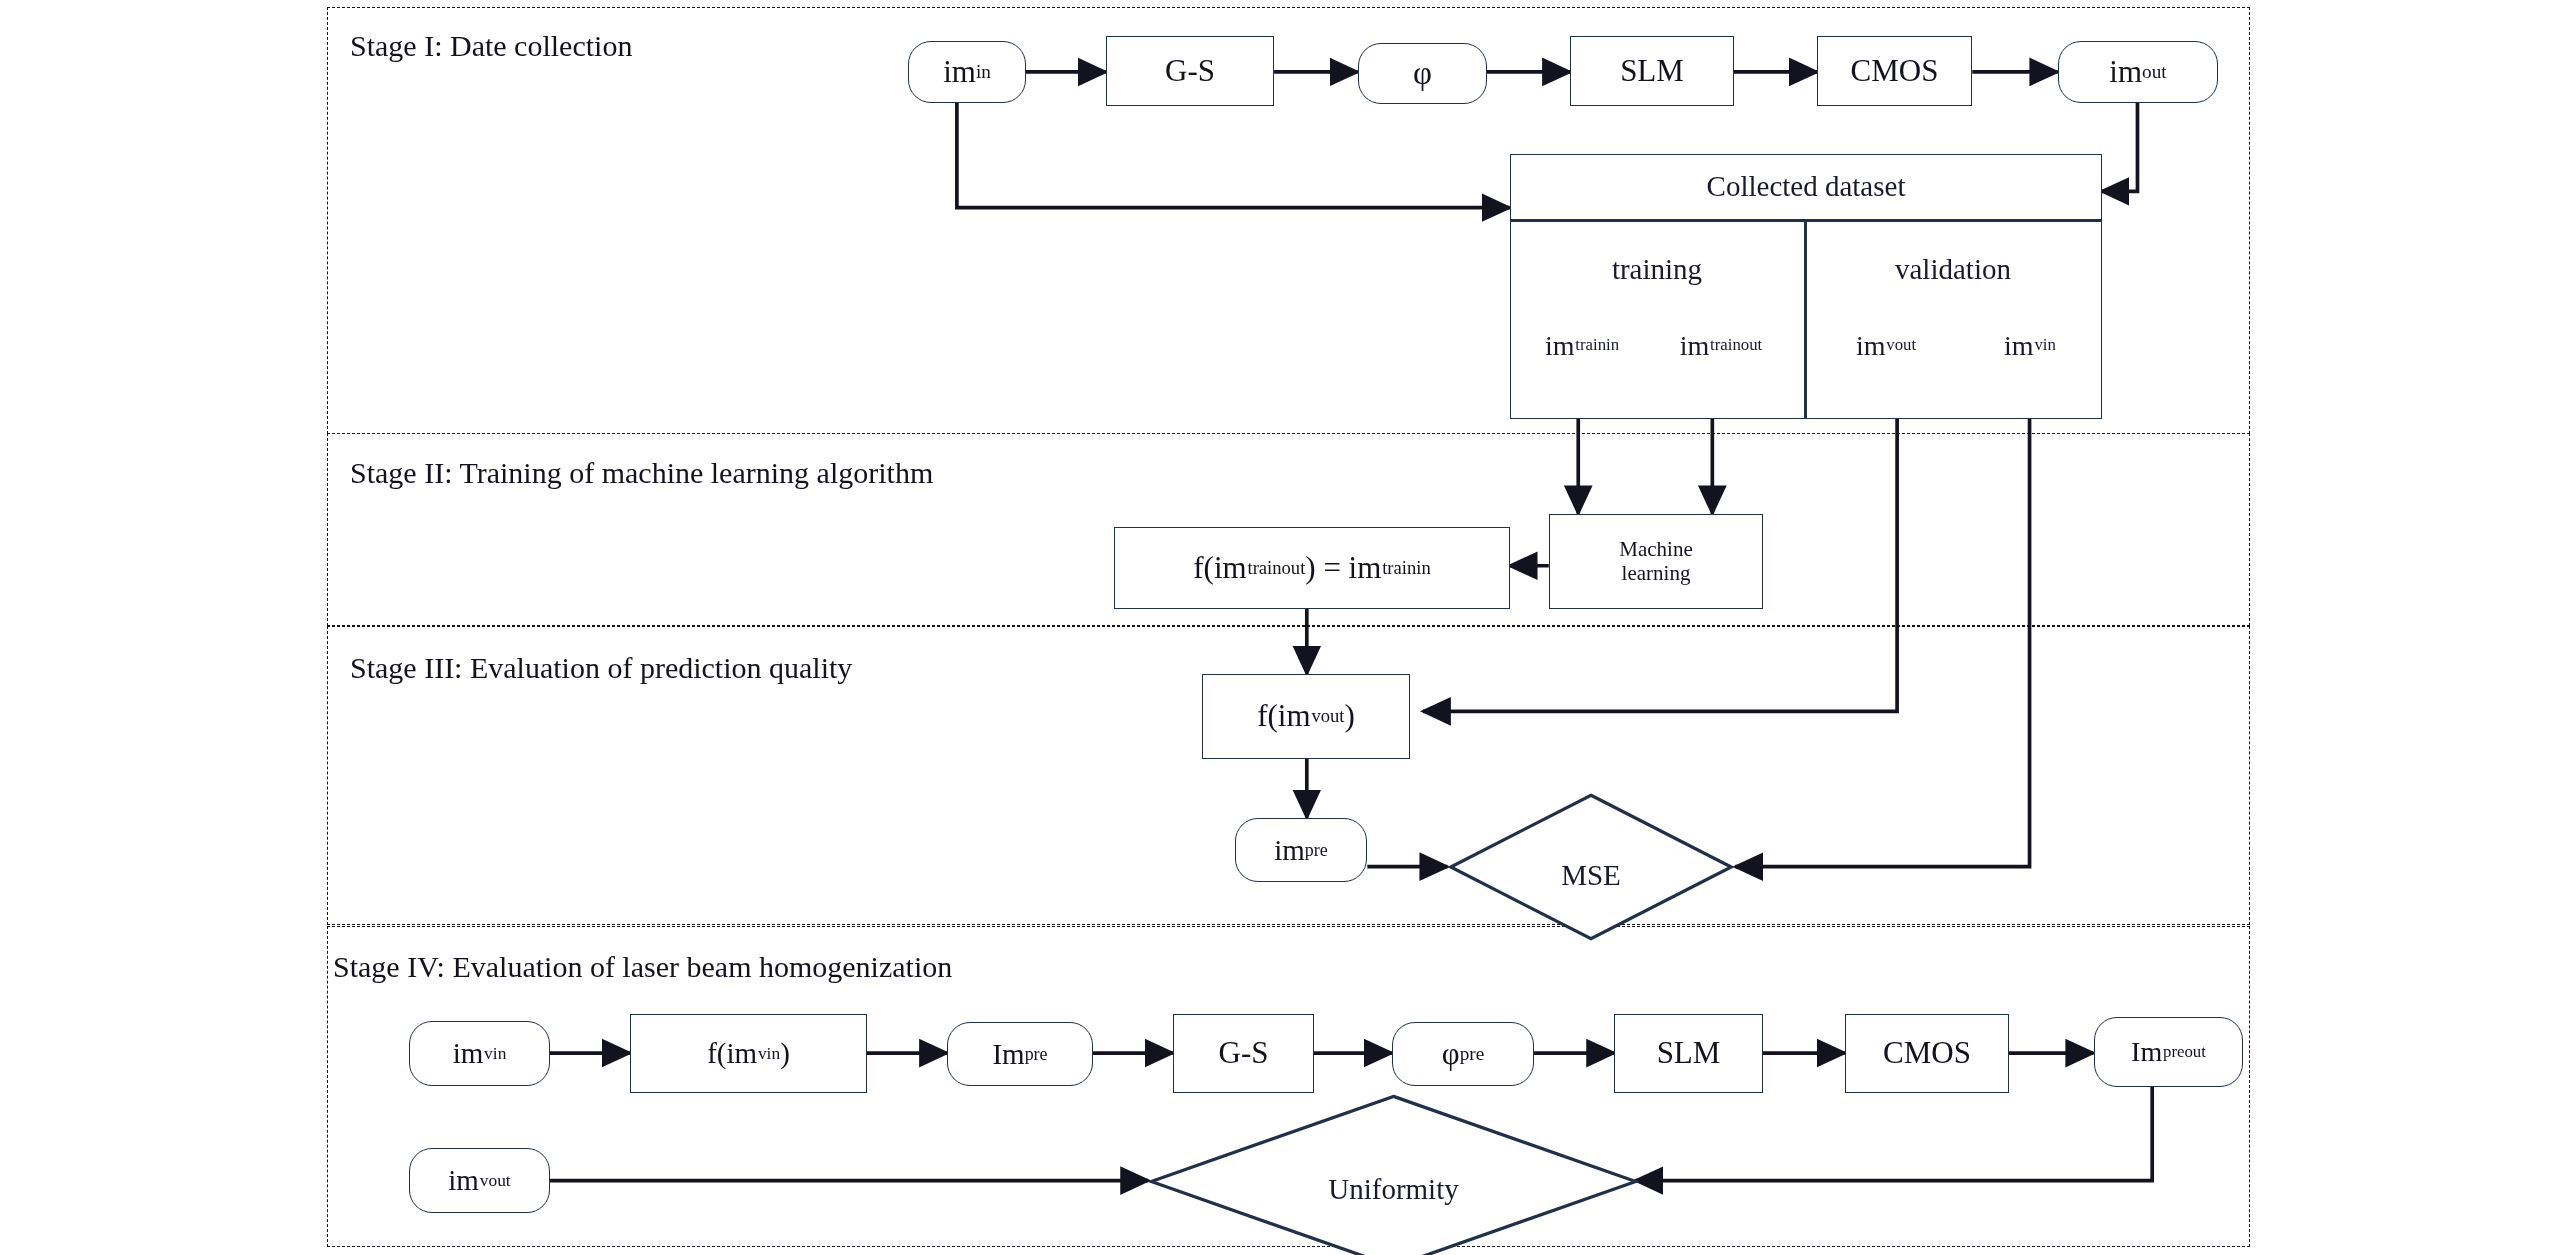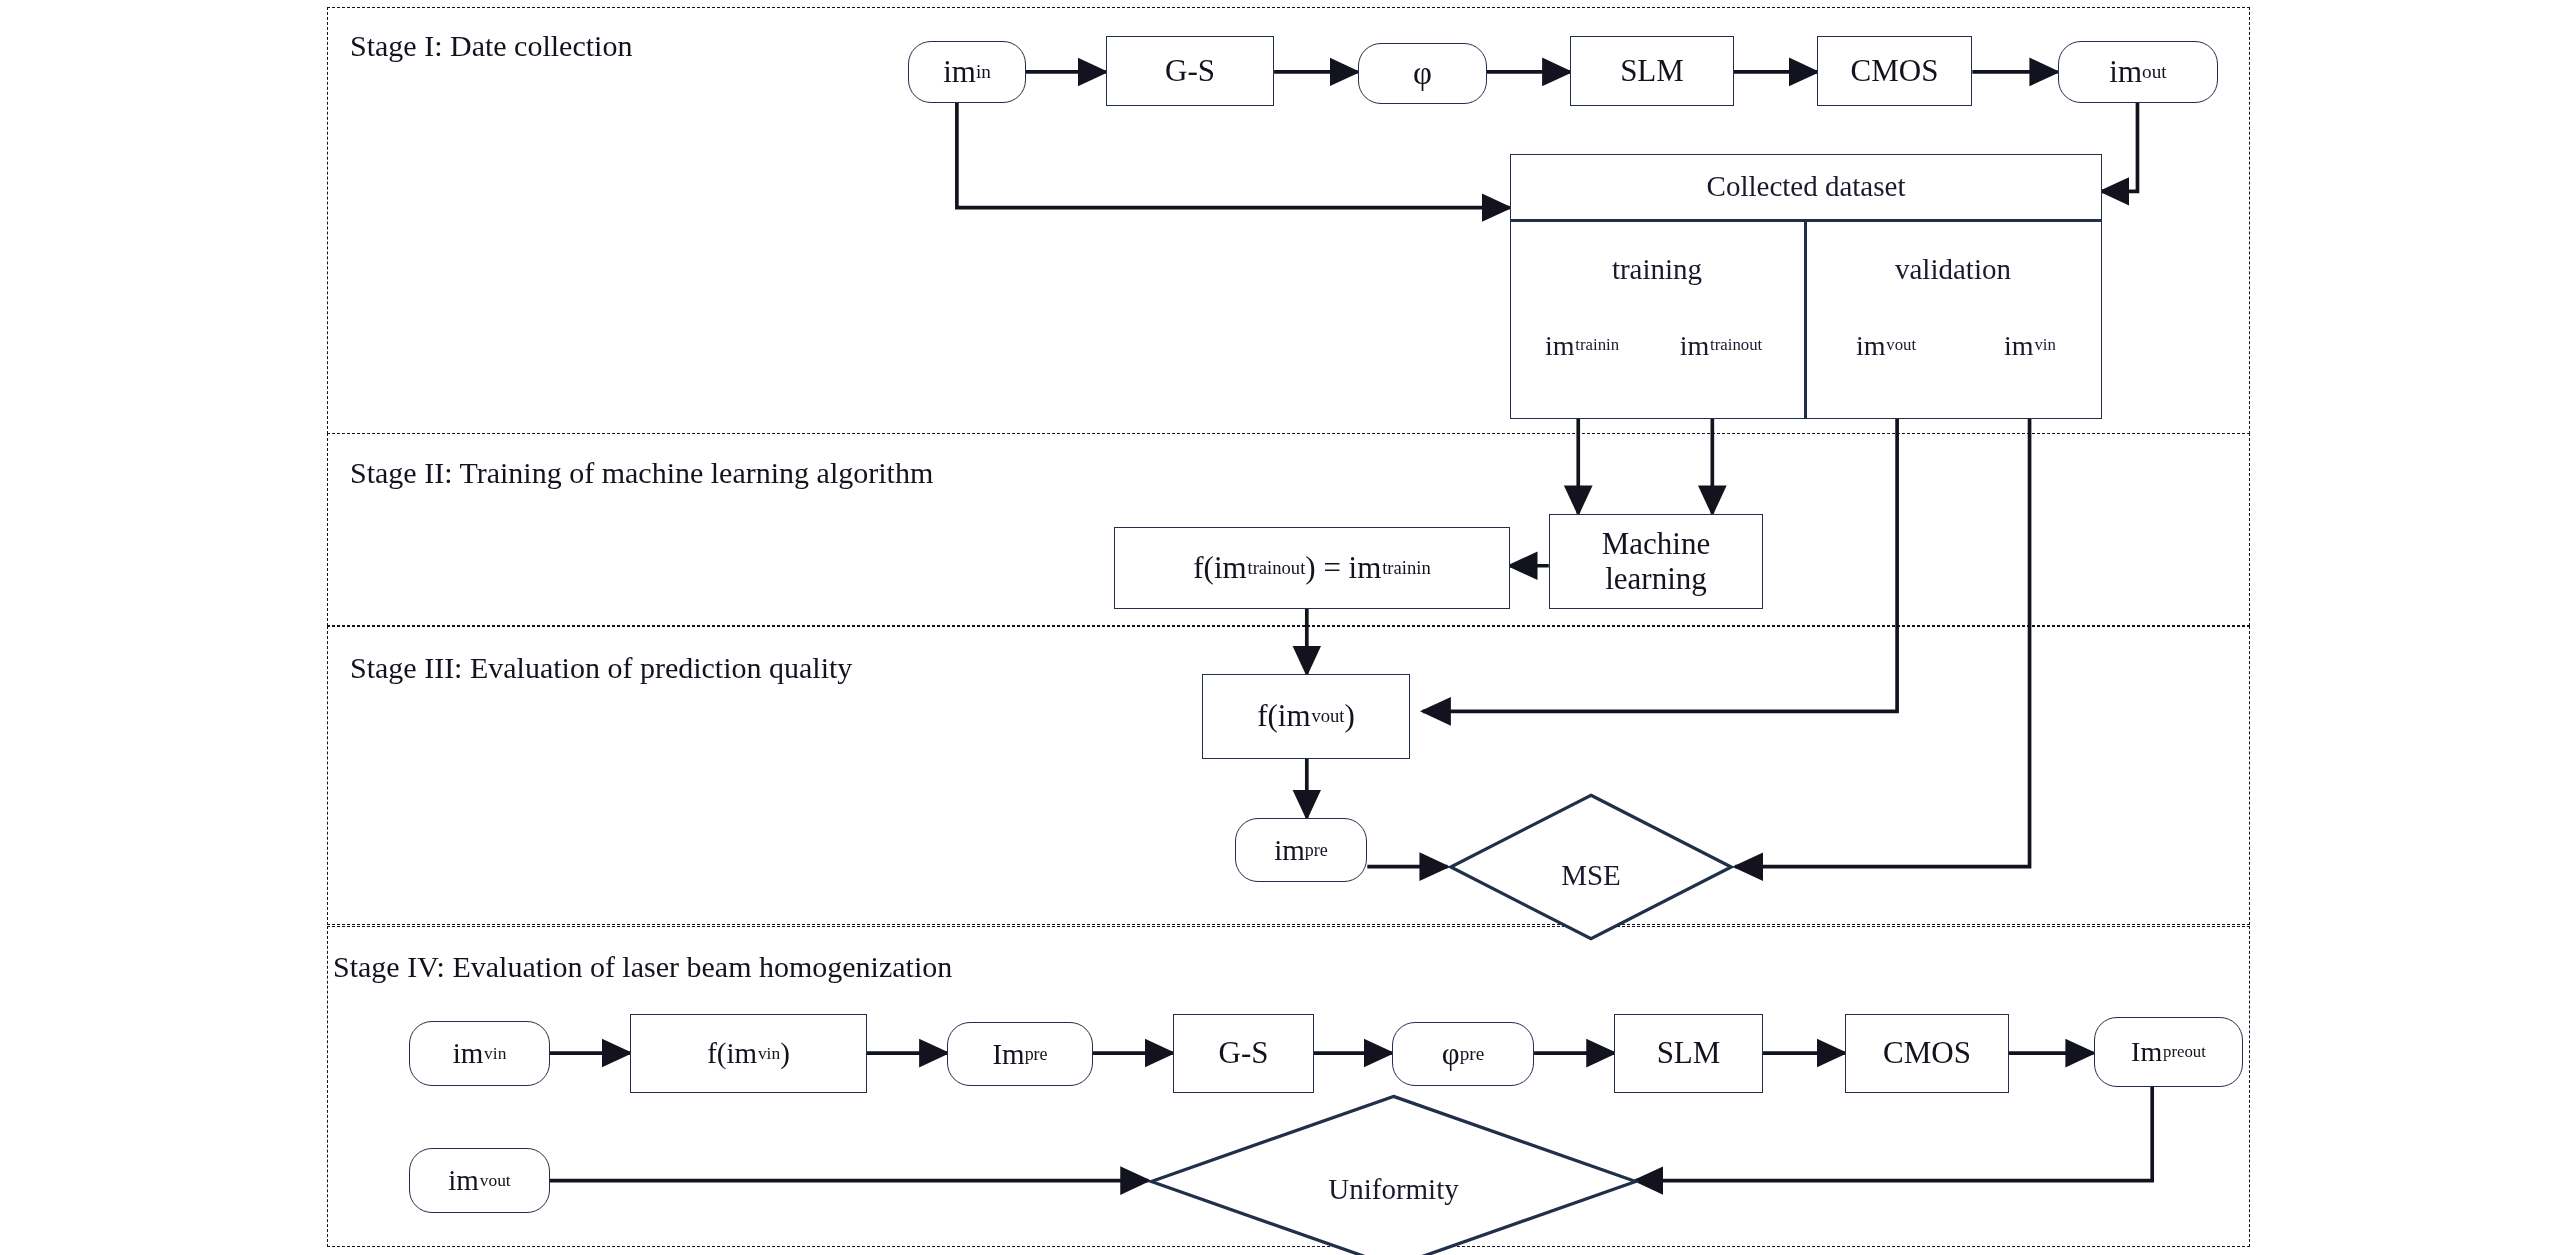--- a/index.html
+++ b/index.html
@@ -151,21 +151,21 @@
       </span>
   </div>
   <div class="dstext" style="left:1958px;top:321px;width:144px;height:49px;font-size:28px;">
     <span>im</span>
       <span class="supsub">
         <span>v</span>
         <span>in</span>
       </span>
   </div>
 
-  <div class="node rect" style="left:1549px;top:514px;width:214px;height:95px;font-size:31px;flex-direction:column;">
+  <div class="node rect" style="left:1549px;top:514px;width:214px;height:95px;font-size:21px;flex-direction:column;">
     <span>Machine</span>
     <span>learning</span>
   </div>
 
   <div class="node rect" style="left:1114px;top:527px;width:396px;height:82px;font-size:31px;">
     <span>f(im</span>
       <span class="supsub">
         <span>train</span>
         <span>out</span>
       </span>

